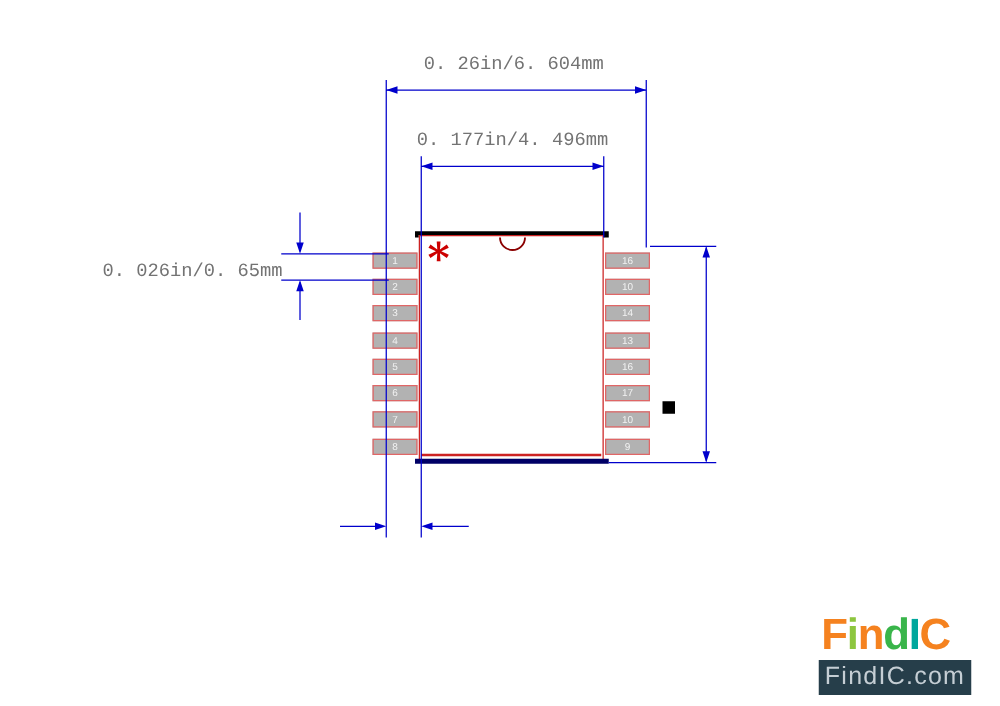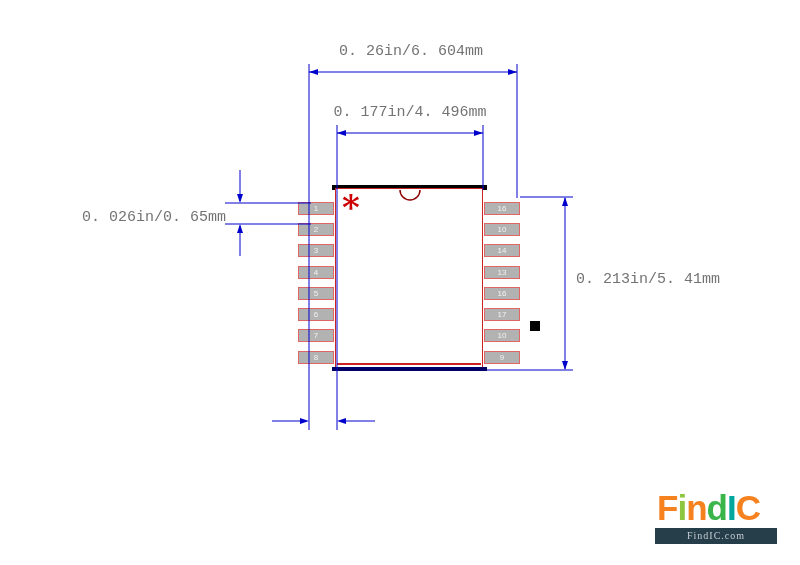--- a/index.html
+++ b/index.html
@@ -35,22 +35,22 @@
   .dim-right  { left:576px; top:271px; }
   .dim-bottom { left:318px; top:439px; transform:translateX(-50%); }
 
   svg.dims { position:absolute; left:0; top:0; pointer-events:none; }
 
   
   .logo { position:absolute; left:655px; top:490px; width:122px; }
   .logo-letters { display:flex; align-items:flex-end; font-family:"Liberation Sans",sans-serif;
                   font-size:35px; font-weight:bold; line-height:1; letter-spacing:-1px; padding-left:2px; }
   .logo-bar { margin-top:3px; background:#263e4a; color:#c5ced4; text-align:center;
-              font-size:10px; letter-spacing:1px; padding:2px 0 3px 0;
-              font-family:Liberation Serif, serif; }
+              font-size:20px; letter-spacing:1px; padding:2px 0 3px 0;
+              font-family:Liberation Sans, sans-serif; }
 </style>
 </head>
 <body>
 
 <div class="layer">
 
   <div class="silk-top"></div>
   <div class="ic-body"></div>
   <div class="silk-bottom-red"></div>
   <div class="silk-bottom-navy"></div>
@@ -134,21 +134,20 @@
       <path d="M272,421 L303,421 M343,421 L375,421" fill="none"></path>
       <path d="M309,421 L300,418 L300,424 Z M337,421 L346,418 L346,424 Z" stroke="none"></path>
     </g>
 
     <path d="M400,190 A10,10 0 0 0 420,190" stroke="#8b0000" stroke-width="1.5" fill="none"></path>
   </svg>
 
   <div class="dim-label dim-top">0. 26in/6. 604mm</div>
   <div class="dim-label dim-inner">0. 177in/4. 496mm</div>
   <div class="dim-label dim-left">0. 026in/0. 65mm</div>
-  <div class="dim-label dim-right">0. 213in/5. 41mm</div>
 
   <div class="logo">
     <div class="logo-letters">
       <span style="color: rgb(245, 130, 31);">F</span>
       <span style="color: rgb(141, 198, 63);">i</span>
       <span style="color: rgb(245, 130, 31);">n</span>
       <span style="color: rgb(57, 181, 74);">d</span>
       <span style="color: rgb(0, 167, 157);">I</span>
       <span style="color: rgb(245, 130, 31);">C</span>
     </div>

